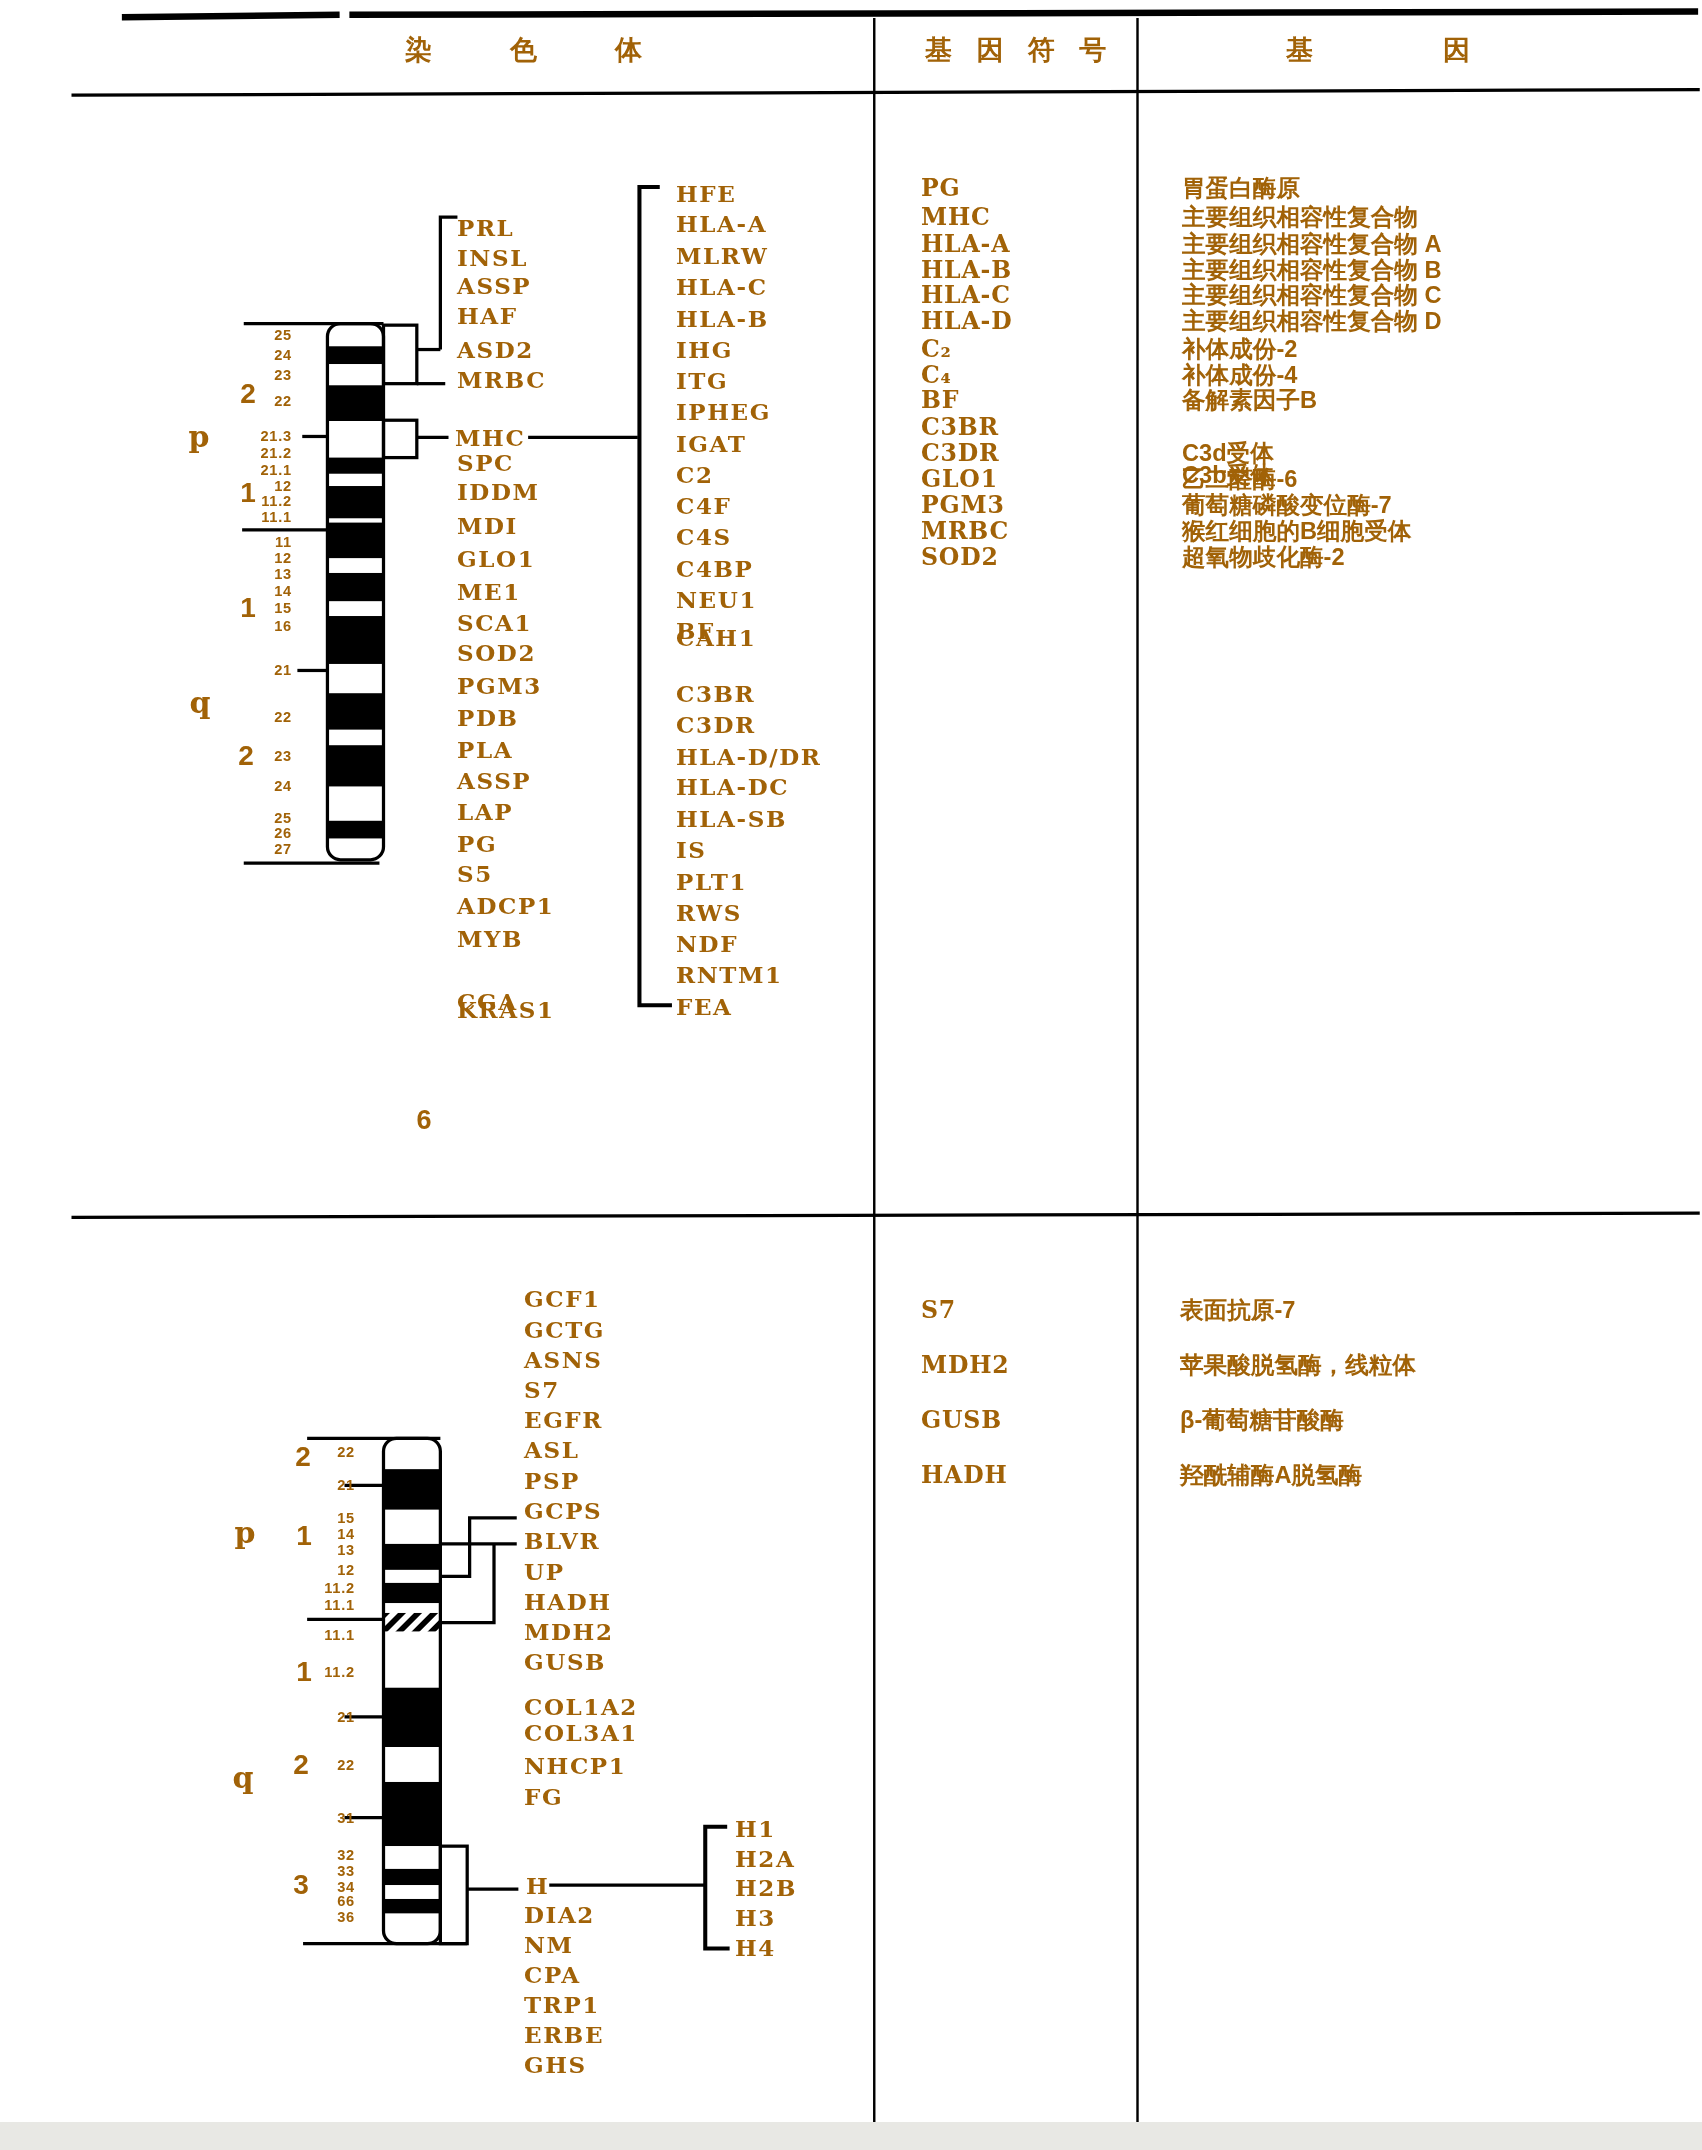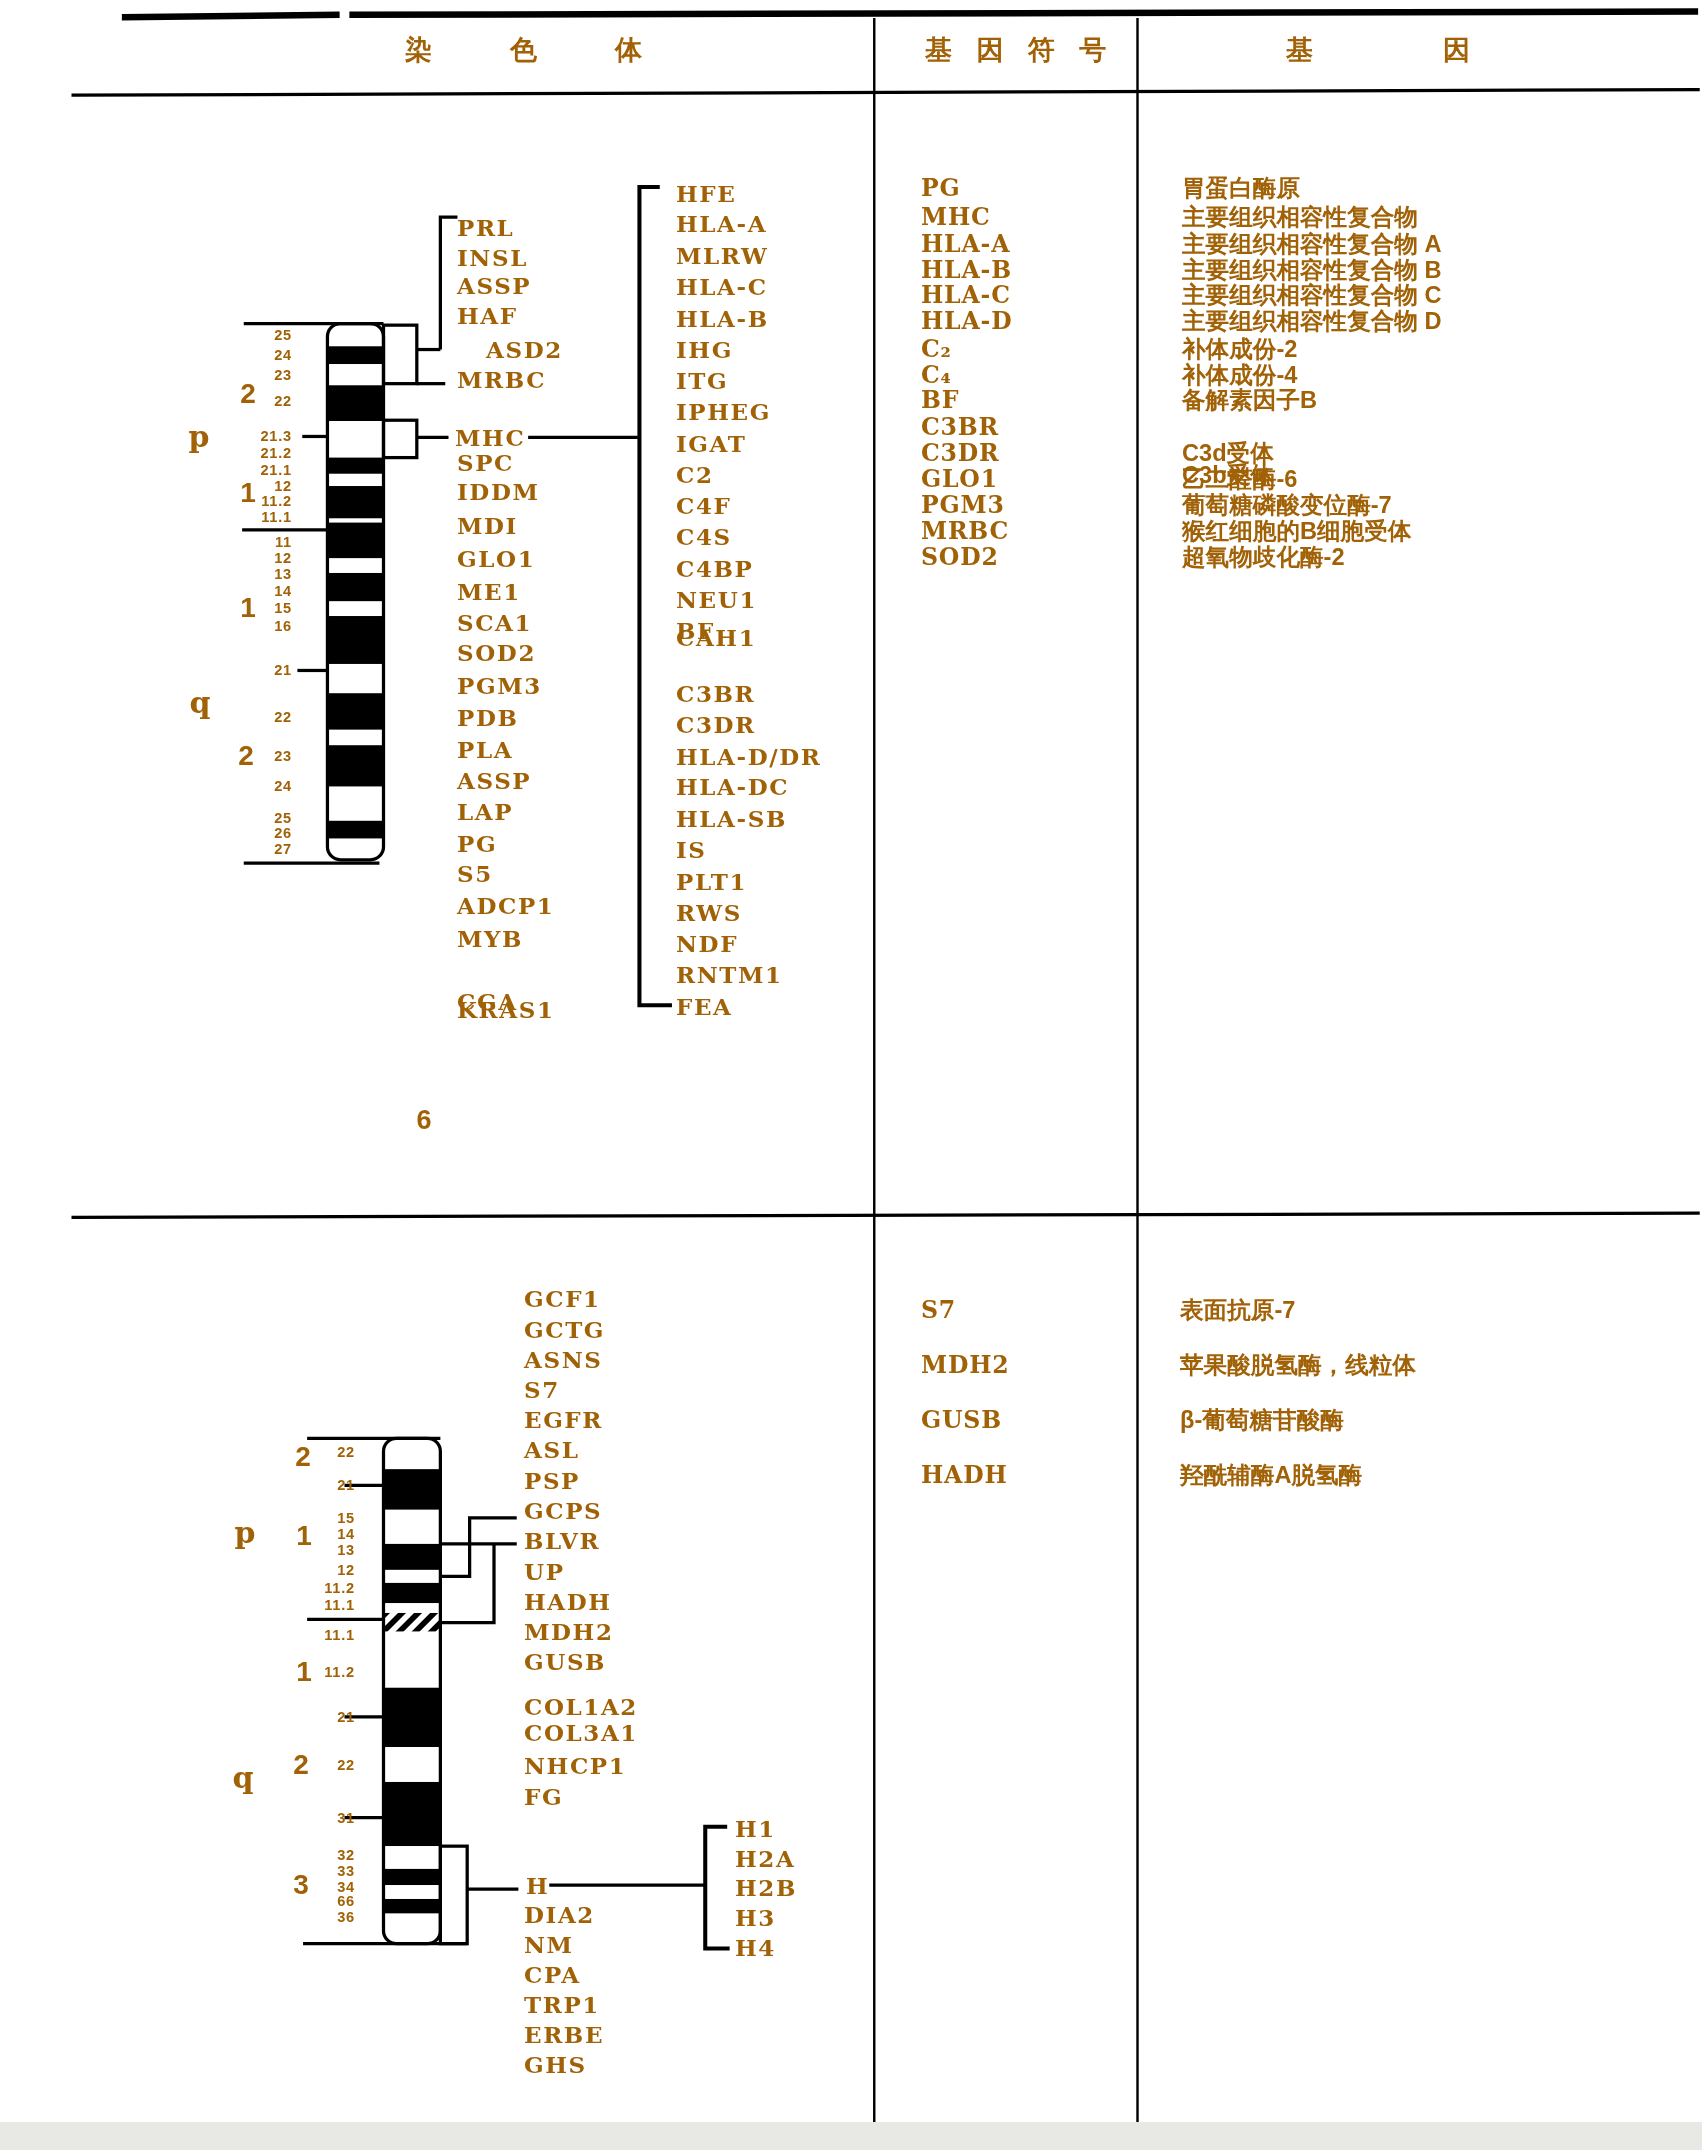--- a/index.html
+++ b/index.html
@@ -173,21 +173,21 @@
       <div class="lbl r band" style="left: 292px; top: 818px;">25</div>
       <div class="lbl r band" style="left: 292px; top: 833px;">26</div>
       <div class="lbl r band" style="left: 292px; top: 849px;">27</div>
     </div>
   <div>
 
   <div class="lbl gene" style="left: 457px; top: 227px;">PRL</div>
       <div class="lbl gene" style="left: 457px; top: 257px;">INSL</div>
       <div class="lbl gene" style="left: 457px; top: 285px;">ASSP</div>
       <div class="lbl gene" style="left: 457px; top: 315px;">HAF</div>
-      <div class="lbl gene" style="left: 457px; top: 349px; margin-left: 29px;">ASD2</div>
+      <div class="lbl gene" style="left: 457px; top: 349px;">ASD2</div>
       <div class="lbl gene" style="left: 457px; top: 379px;">MRBC</div>
       <div class="lbl gene" style="left: 455px; top: 437px;">MHC</div>
       <div class="lbl gene" style="left: 457px; top: 462px;">SPC</div>
       <div class="lbl gene" style="left: 457px; top: 491px;">IDDM</div>
       <div class="lbl gene" style="left: 457px; top: 525px;">MDI</div>
       <div class="lbl gene" style="left: 457px; top: 558px;">GLO1</div>
       <div class="lbl gene" style="left: 457px; top: 591px;">ME1</div>
       <div class="lbl gene" style="left: 457px; top: 622px;">SCA1</div>
       <div class="lbl gene" style="left: 457px; top: 652px;">SOD2</div>
       <div class="lbl gene" style="left: 457px; top: 685px;">PGM3</div>

